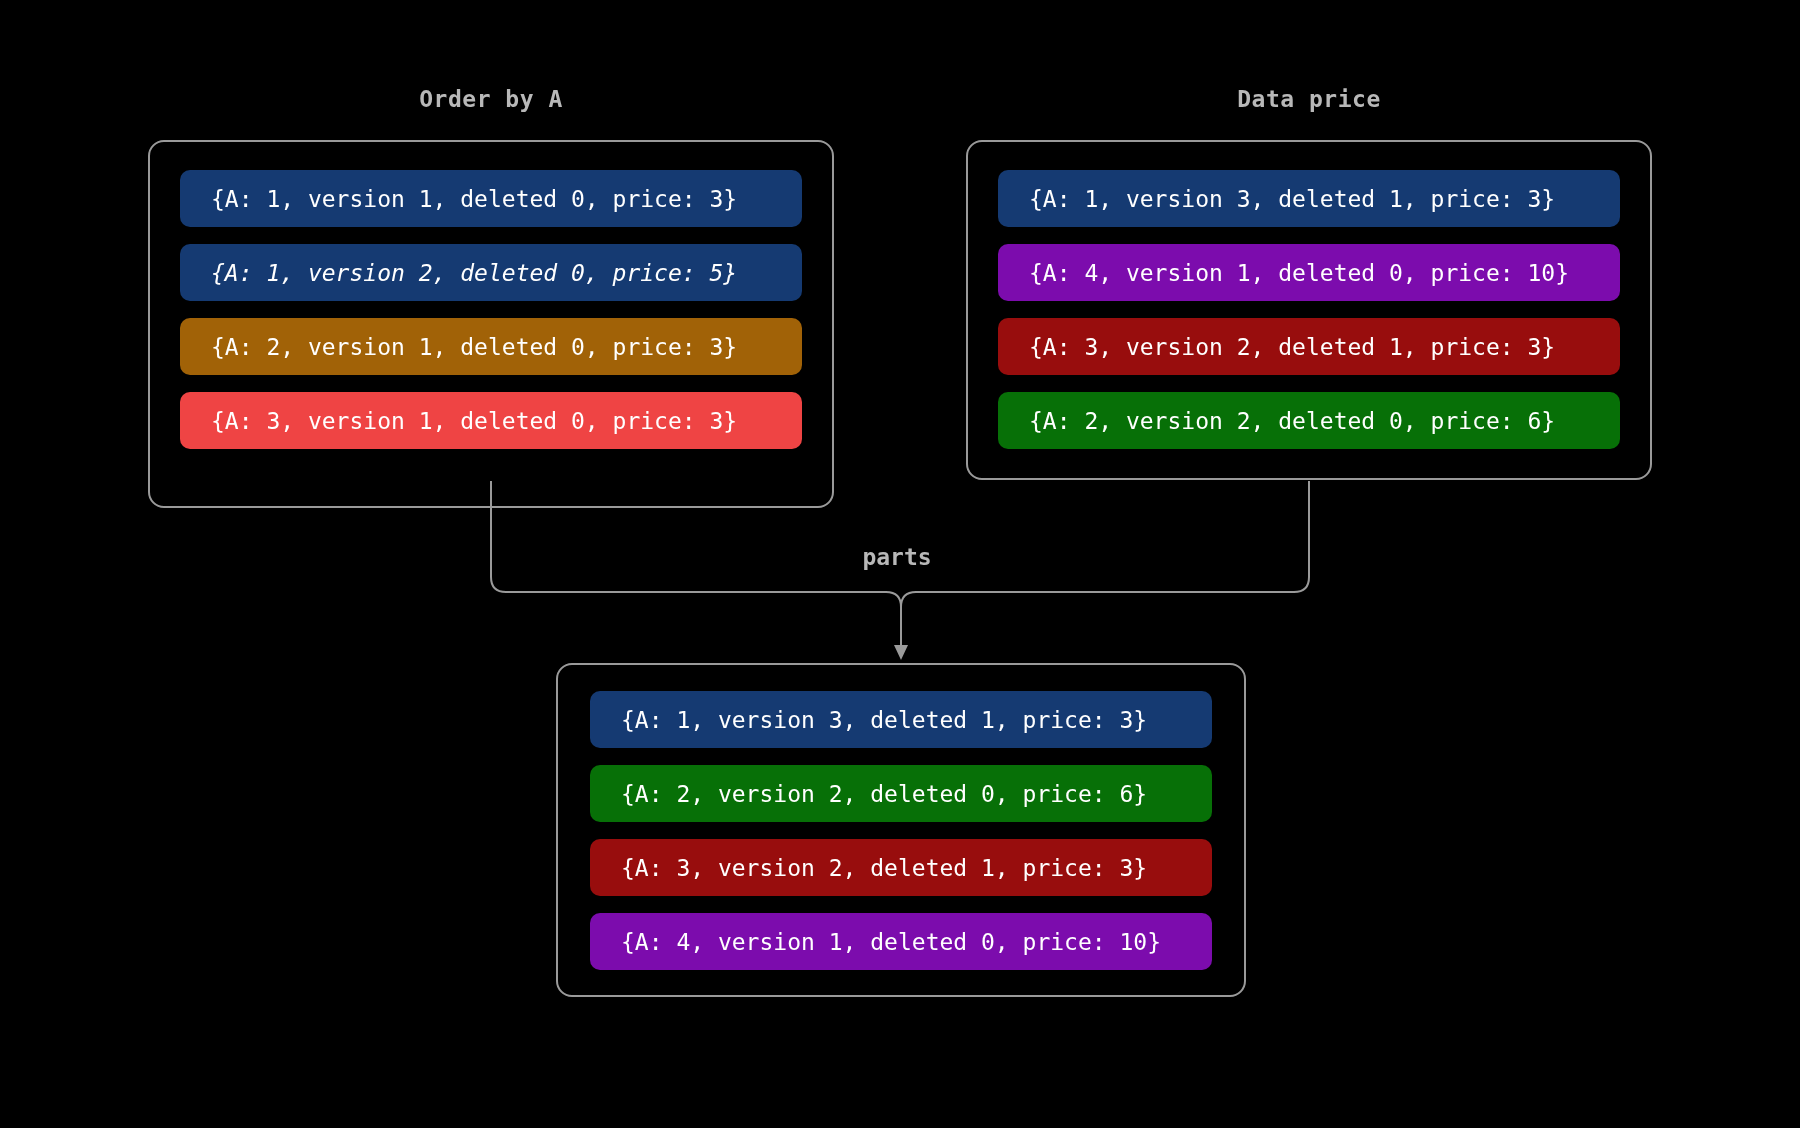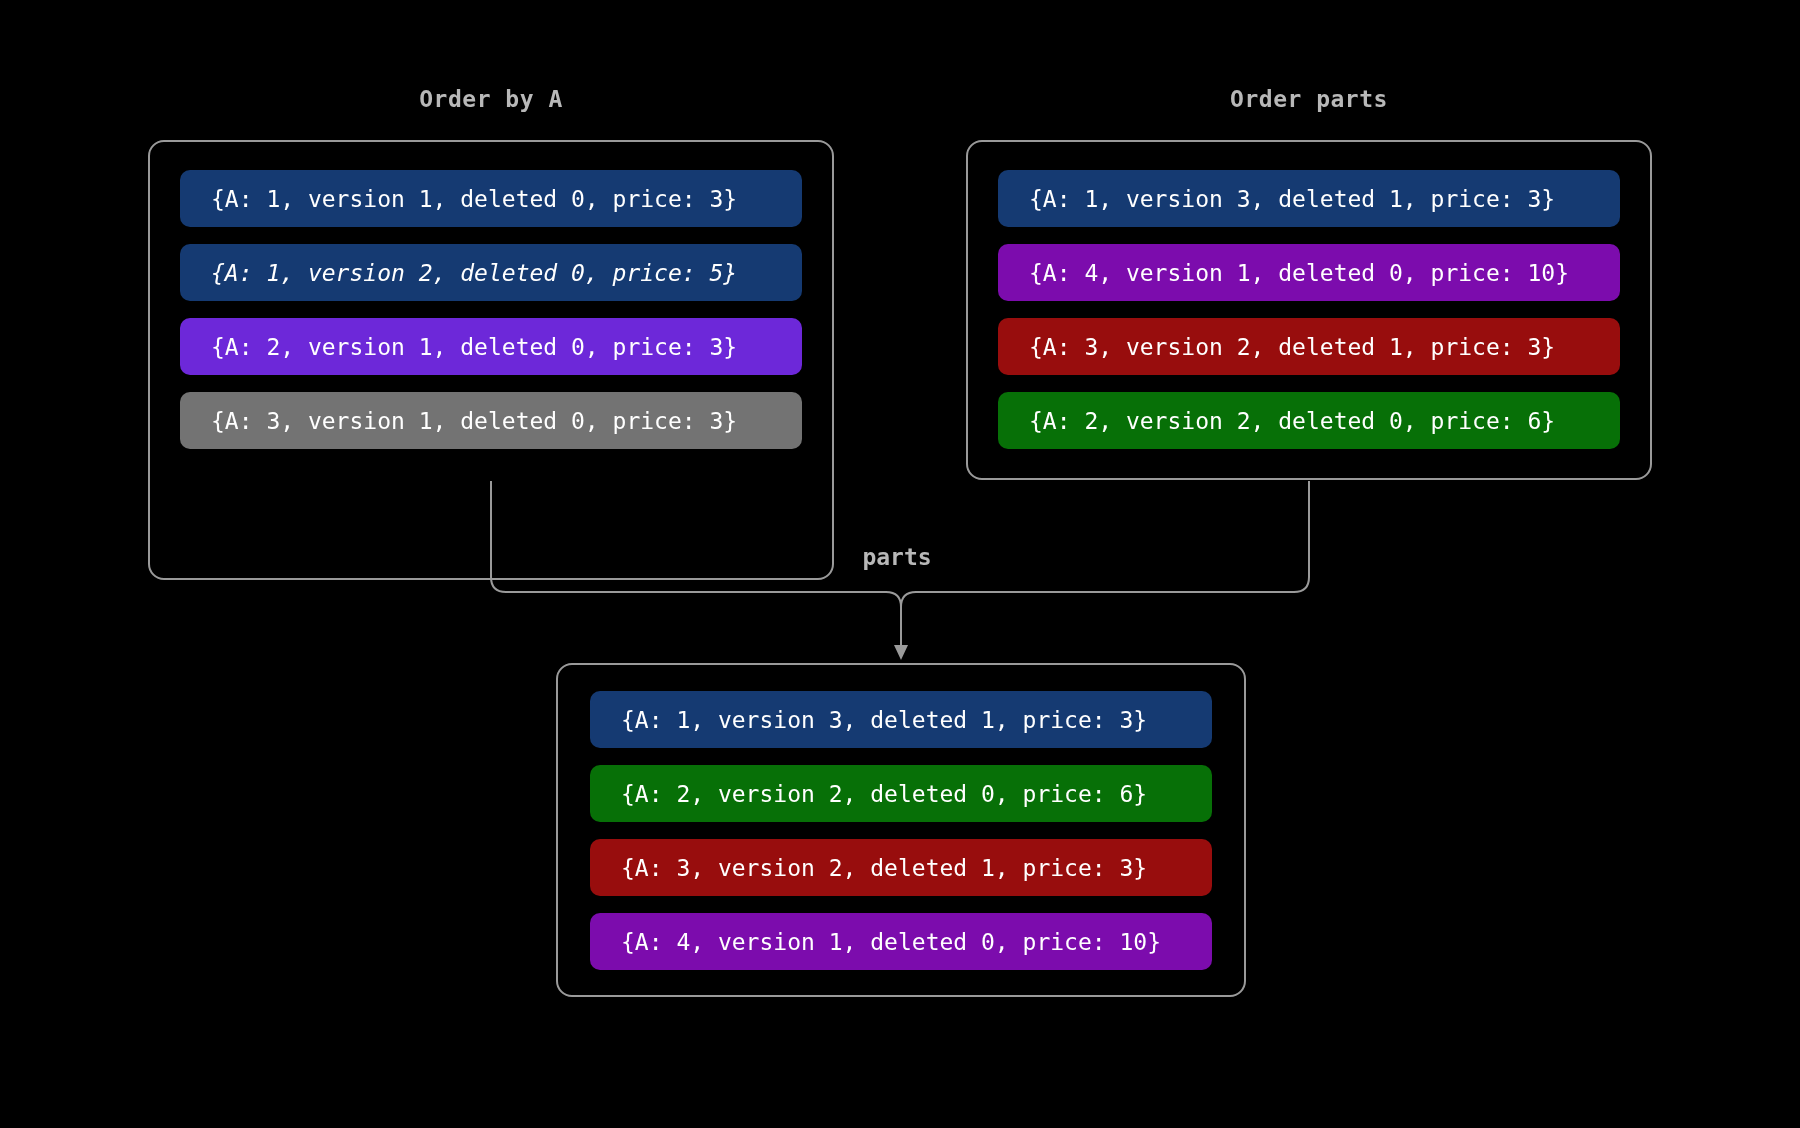--- a/index.html
+++ b/index.html
@@ -65,28 +65,28 @@
     pointer-events: none;
   }
 </style>
 </head>
 <body>
 
 <div class="canvas">
 
   <div class="group-title" style="left:491px; top:86px;">Order by A</div>
 
-  <div class="group-title" style="left:1309px; top:86px;">Order parts</div>
+  <div class="group-title" style="left:1309px; top:86px;">Data price</div>
 
-  <div class="node-box" style="left:148px; top:140px; width:686px; height:440px;">
+  <div class="node-box" style="left:148px; top:140px; width:686px; height:368px;">
     <div class="rows" style="top:28px;">
         <div class="row" style="background: rgb(21, 58, 114);">{A: 1, version 1, deleted 0, price: 3}</div>
         <div class="row" style="background: rgb(21, 58, 114); font-style: italic;">{A: 1, version 2, deleted 0, price: 5}</div>
-        <div class="row" style="background: #6d28d9;">{A: 2, version 1, deleted 0, price: 3}</div>
-        <div class="row" style="background: #737373;">{A: 3, version 1, deleted 0, price: 3}</div>
+        <div class="row" style="background: #a16207;">{A: 2, version 1, deleted 0, price: 3}</div>
+        <div class="row" style="background: #ef4444;">{A: 3, version 1, deleted 0, price: 3}</div>
       </div>
   </div>
 
   <div class="node-box" style="left:966px; top:140px; width:686px; height:340px;">
     <div class="rows" style="top:28px;">
         <div class="row" style="background: rgb(21, 58, 114);">{A: 1, version 3, deleted 1, price: 3}</div>
         <div class="row" style="background: rgb(124, 12, 173);">{A: 4, version 1, deleted 0, price: 10}</div>
         <div class="row" style="background: rgb(152, 13, 13);">{A: 3, version 2, deleted 1, price: 3}</div>
         <div class="row" style="background: rgb(7, 112, 7);">{A: 2, version 2, deleted 0, price: 6}</div>
       </div>

